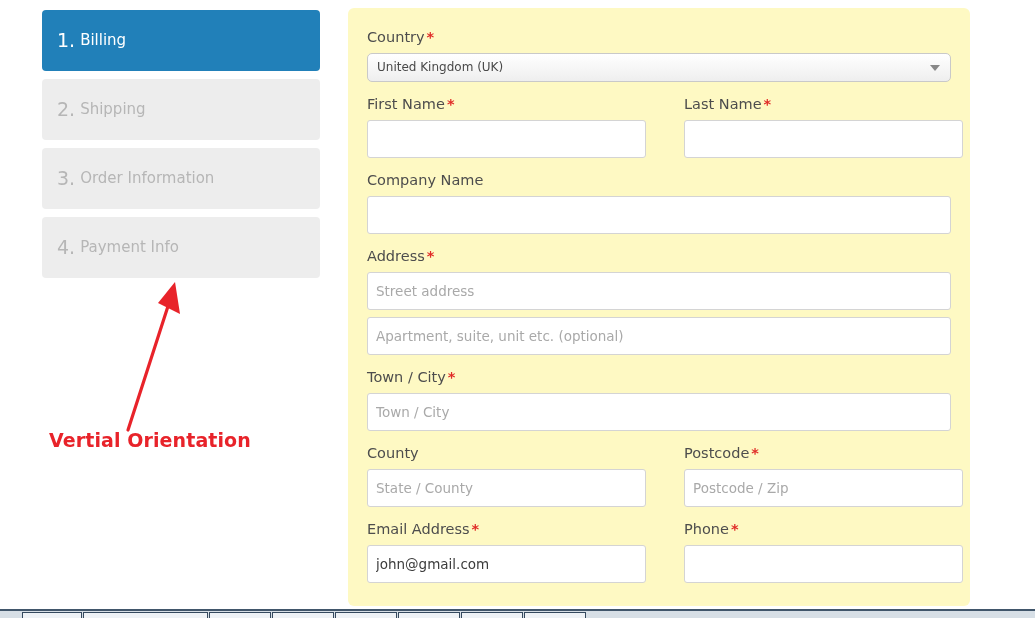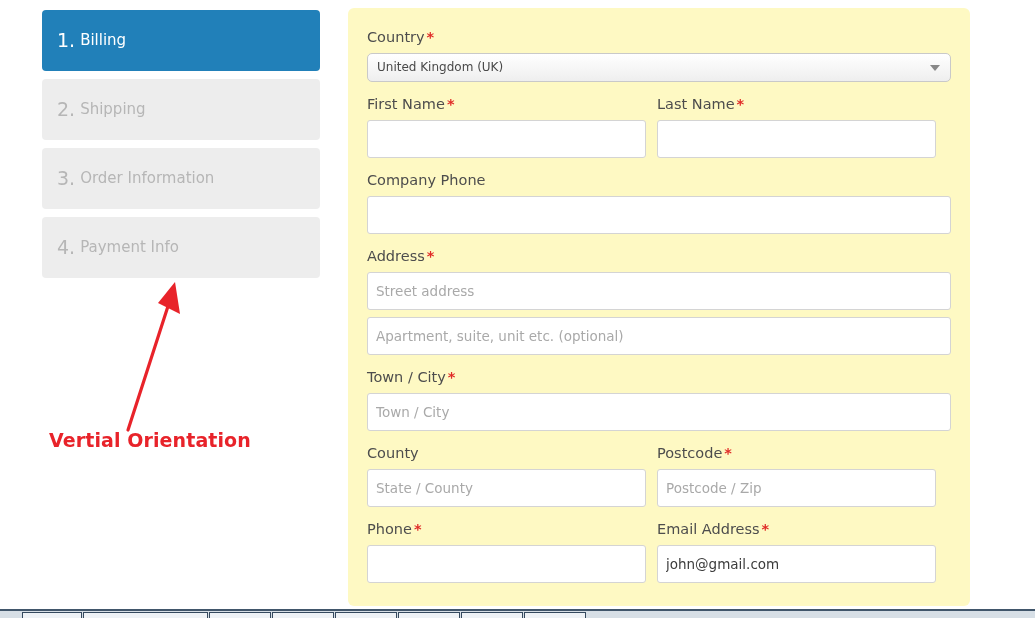--- a/index.html
+++ b/index.html
@@ -145,21 +145,21 @@
     top: 12px;
     width: 0;
     height: 0;
     border-left: 5px solid transparent;
     border-right: 5px solid transparent;
     border-top: 6px solid #888888;
   }
 
   .row2 {
     display: flex;
-    gap: 11px;
+    gap: 38px;
   }
   .col {
     width: 279px;
     flex: none;
   }
 
   .mb-lg { margin-bottom: 15px; }
   .mb-sm { margin-bottom: 7px; }
 
   
@@ -238,21 +238,21 @@
     <div class="col">
       <div class="field-label">
         <span>Last Name</span><span class="req">*</span>
       </div>
       <input class="txt" type="text" value="" style="">
     </div>
   </div>
 
   <div class="mb-lg">
     <div class="field-label">
-      <span>Company Phone</span><span class="req"></span>
+      <span>Company Name</span><span class="req"></span>
     </div>
     <input class="txt" type="text" value="" style="">
   </div>
 
   <div class="mb-lg">
     <div class="field-label">
       <span>Address</span><span class="req">*</span>
     </div>
     <input class="txt mb-sm" type="text" placeholder="Street address" style="">
     <input class="txt" type="text" placeholder="Apartment, suite, unit etc. (optional)" style="">
@@ -276,29 +276,29 @@
       <div class="field-label">
         <span>Postcode</span><span class="req">*</span>
       </div>
       <input class="txt" type="text" placeholder="Postcode / Zip" style="">
     </div>
   </div>
 
   <div class="row2">
     <div class="col">
       <div class="field-label">
+        <span>Email Address</span><span class="req">*</span>
+      </div>
+      <input class="txt" type="text" value="john@gmail.com" style="">
+    </div>
+    <div class="col">
+      <div class="field-label">
         <span>Phone</span><span class="req">*</span>
       </div>
       <input class="txt" type="text" value="" style="">
-    </div>
-    <div class="col">
-      <div class="field-label">
-        <span>Email Address</span><span class="req">*</span>
-      </div>
-      <input class="txt" type="text" value="john@gmail.com" style="">
     </div>
   </div>
 
 </div>
 
 <div id="taskbar">
   <div class="tb-item" style="left:22px;width:60px;"></div>
   <div class="tb-item" style="left:83px;width:125px;"></div>
   <div class="tb-item" style="left:209px;width:62px;"></div>
   <div class="tb-item" style="left:272px;width:62px;"></div>

